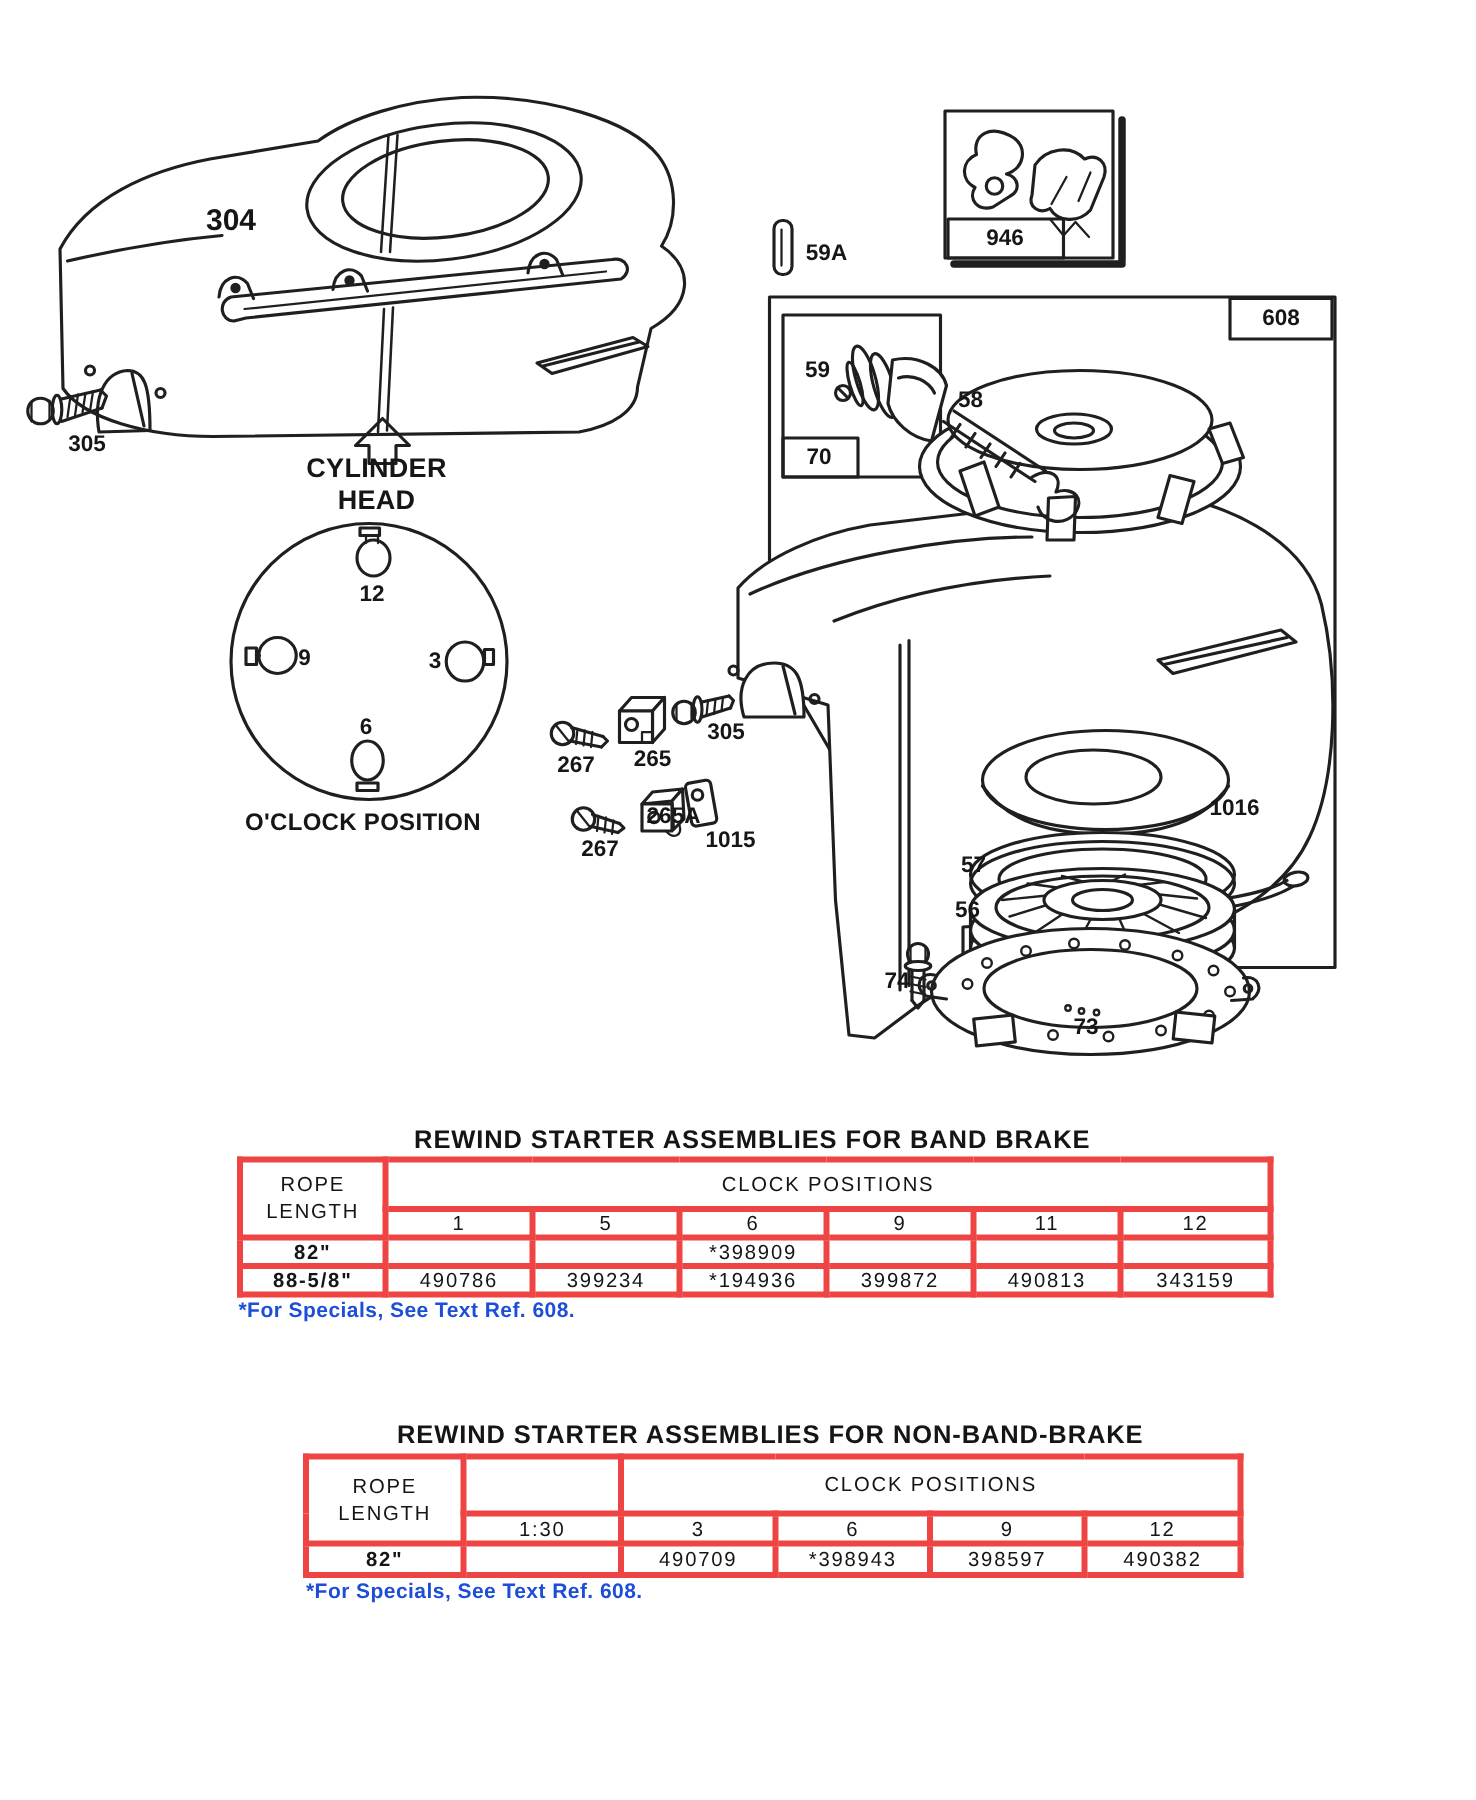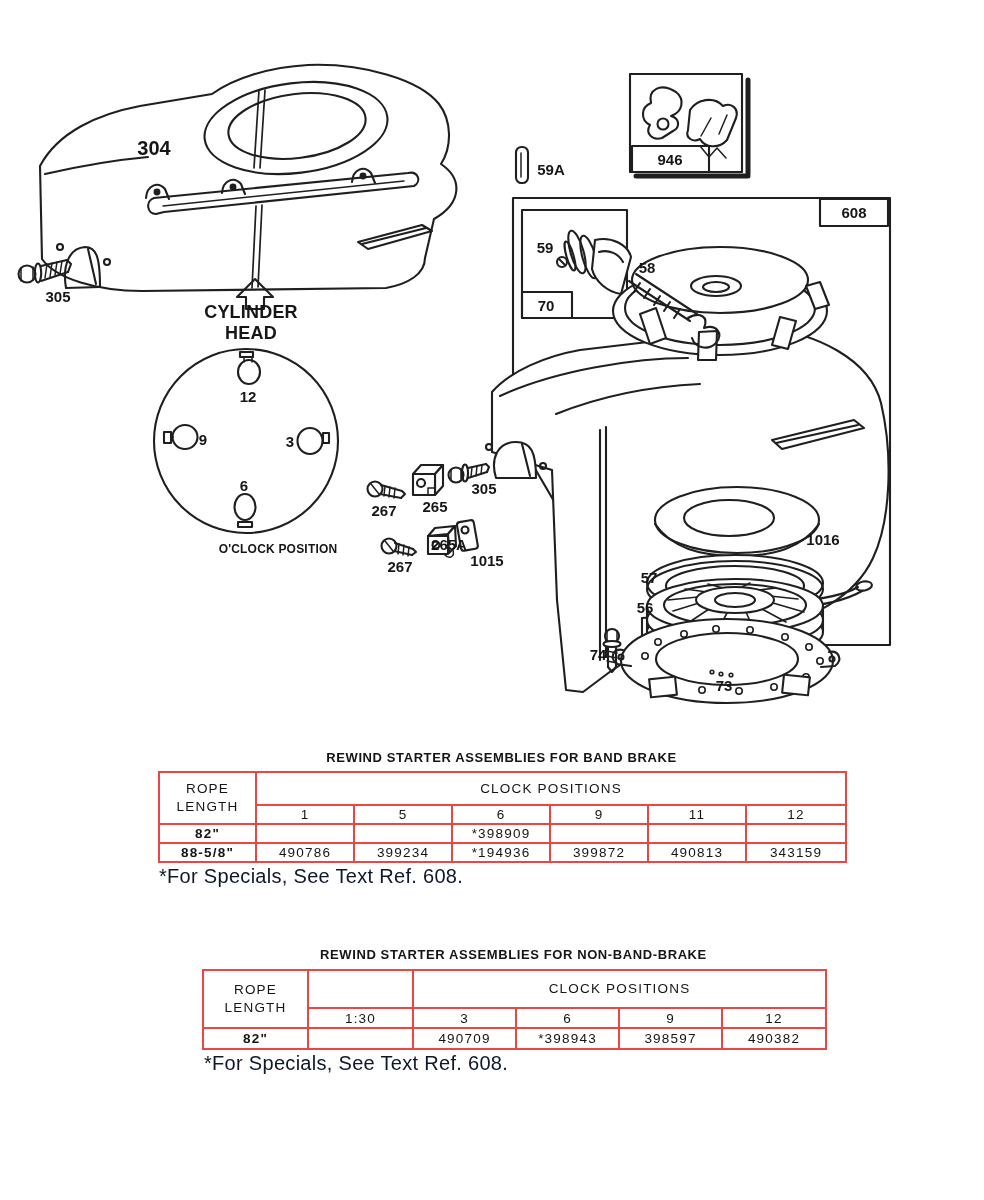--- a/index.html
+++ b/index.html
@@ -1,27 +1,27 @@
 <!DOCTYPE html>
 <html><head>
 <meta charset="utf-8">
 <style>
   html,body{margin:0;padding:0;background:#e8e8e8;}
   .page{position:relative;width:984px;height:1200px;background:#ffffff;overflow:hidden;
         font-family:"Liberation Sans",sans-serif;color:#1b1b1b;}
   svg.art{position:absolute;left:0;top:0;}
   .lbl{position:absolute;transform:translate(-50%,-50%);font-weight:700;font-size:15px;
        color:#161616;text-align:center;white-space:pre-line;line-height:21px;}
-  .lbl.cap{font-size:12px;letter-spacing:.2px;margin-left:36px;}
+  .lbl.cap{font-size:16px;letter-spacing:.2px;}
   .lbl.ch{font-size:18px;line-height:21px;letter-spacing:.2px;}
-  .tbl-title{position:absolute;text-align:center;font-weight:700;font-size:13px;
+  .tbl-title{position:absolute;text-align:center;font-weight:700;font-size:17px;
              letter-spacing:.6px;color:#151515;}
-  .footnote{position:absolute;font-size:20px;letter-spacing:.3px;color:#0f172a;}
+  .footnote{position:absolute;font-size:14px;letter-spacing:.3px;color:#1d4ed8;font-weight:bold;}
   table.parts{position:absolute;border-collapse:collapse;table-layout:fixed;background:transparent;color:#151515;}
-  table.parts td{border:2px solid #ef4444;text-align:center;vertical-align:middle;
+  table.parts td{border:4px solid #ef4444;text-align:center;vertical-align:middle;
                  padding:0 2px;font-size:13.5px;letter-spacing:1.2px;overflow:hidden;}
   td.hd{font-size:14px;letter-spacing:.5px;white-space:pre-line;line-height:18px;}
   td.sub{letter-spacing:2.5px;}
   td.rope{letter-spacing:1px;font-weight:700;}
 </style>
 </head>
 <body>
 
 <div class="page">
 

